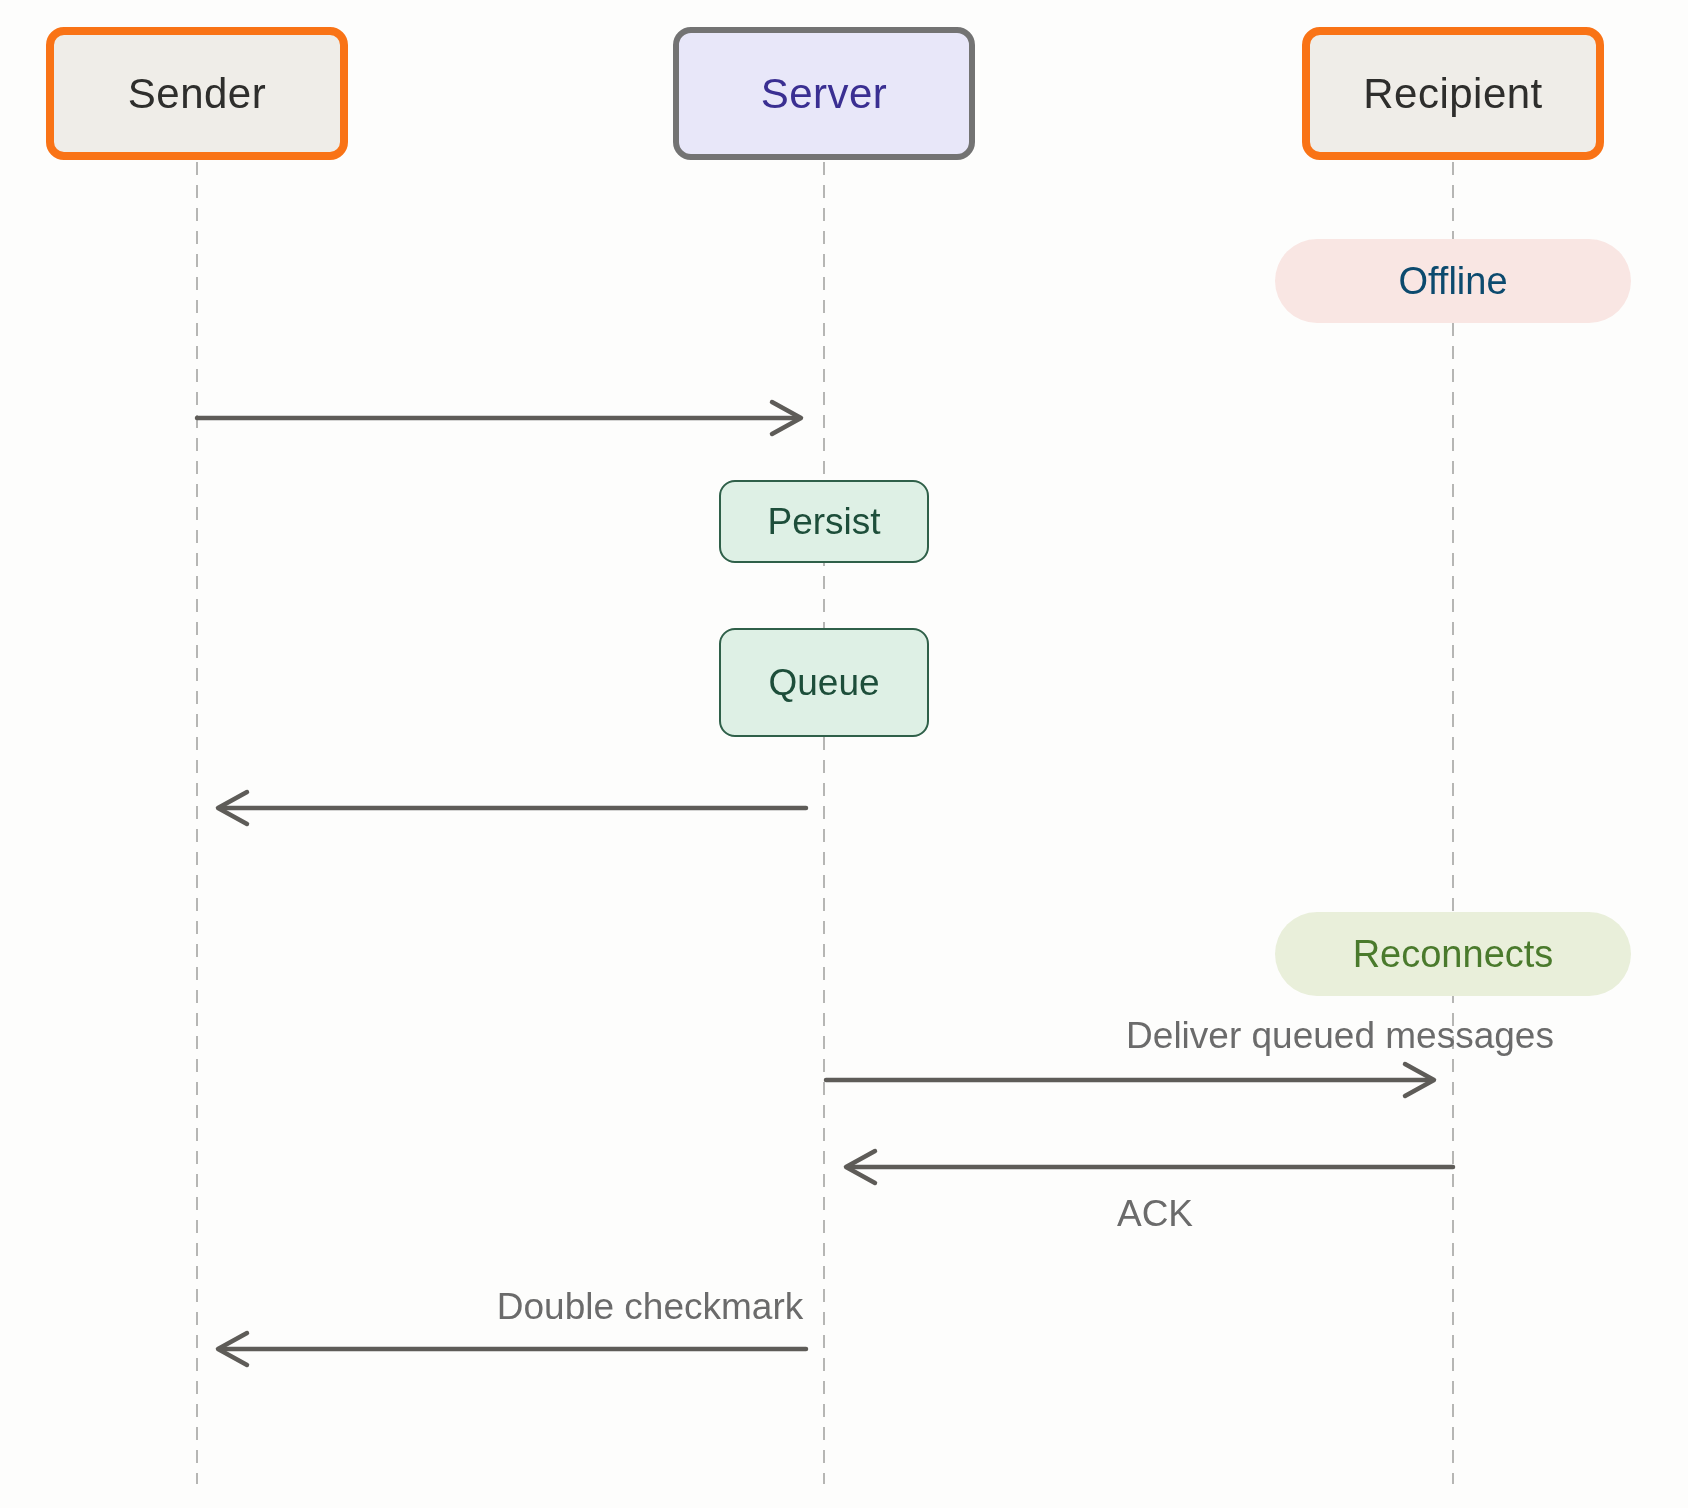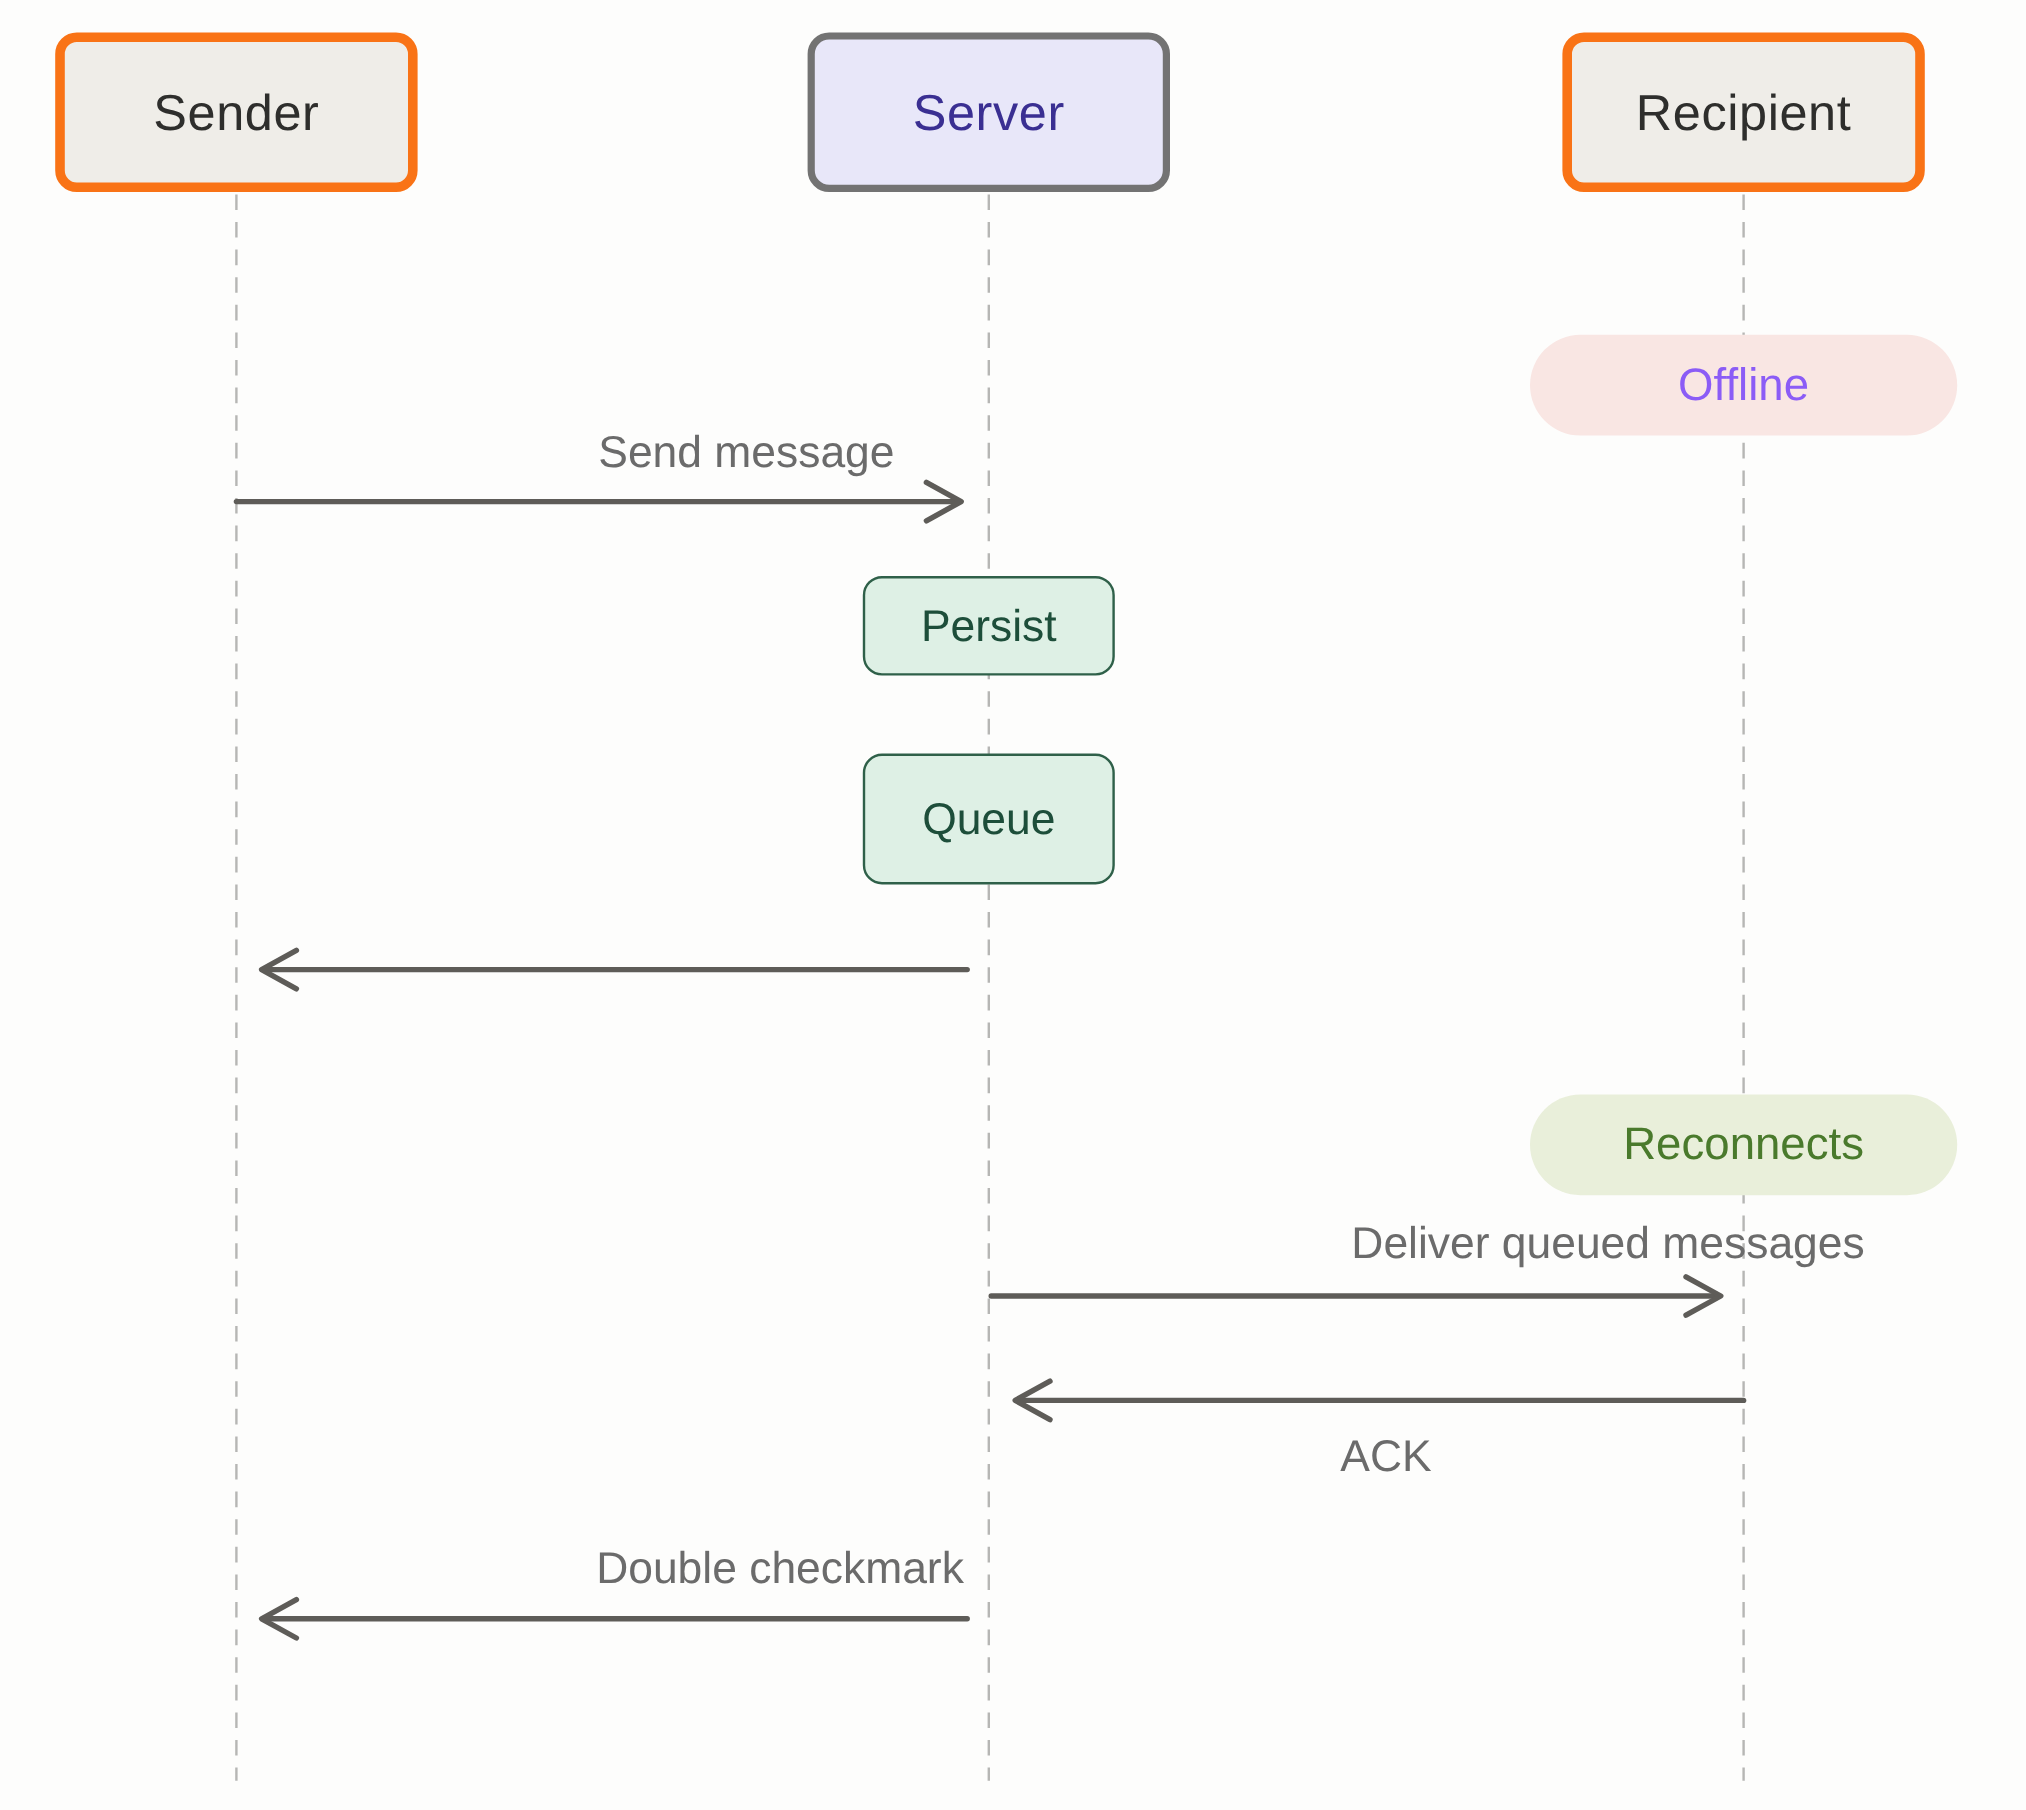--- a/index.html
+++ b/index.html
@@ -61,22 +61,21 @@
     border-radius: 42px;
     display: flex;
     align-items: center;
     justify-content: center;
     font-size: 38px;
   }
   .pill.offline {
     left: 1275px;
     top: 239px;
     background: #f9e6e3;
-    color: #8b5cf6;
-    margin-top: 40px;
+    color: #0c4a6e;
   }
   .pill.reconnects {
     left: 1275px;
     top: 912px;
     background: #e9efda;
     color: #4a7a2c;
   }
 
   
   .action {
@@ -170,18 +169,17 @@
     <span>Reconnects</span>
   </div>
 
   <div class="action persist">
     <span>Persist</span>
   </div>
   <div class="action queue">
     <span>Queue</span>
   </div>
 
-  <div class="msg-label l-send">Send message</div>
   <div class="msg-label l-deliver">Deliver queued messages</div>
   <div class="msg-label l-ack">ACK</div>
   <div class="msg-label l-double">Double checkmark</div>
 
 </div>
 
 </body></html>

